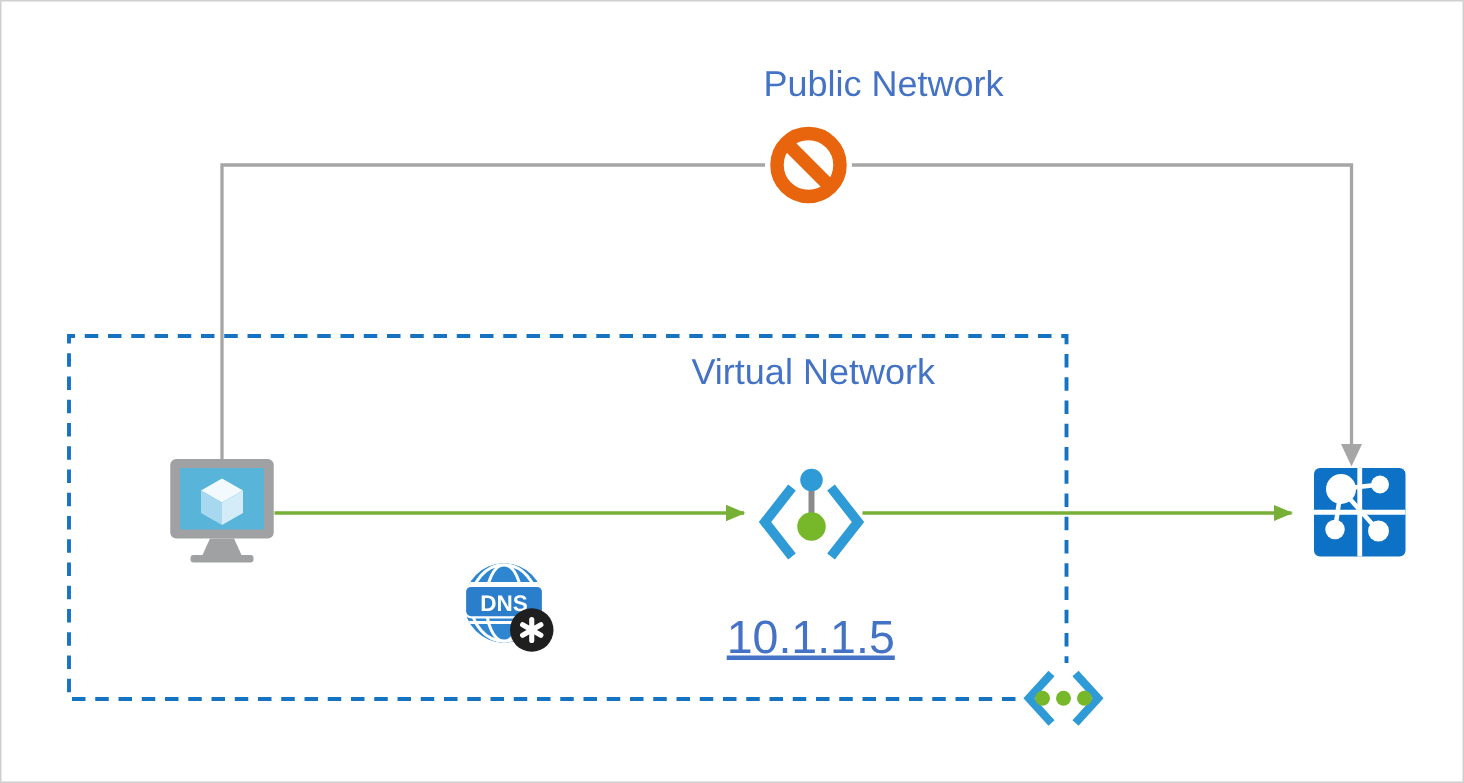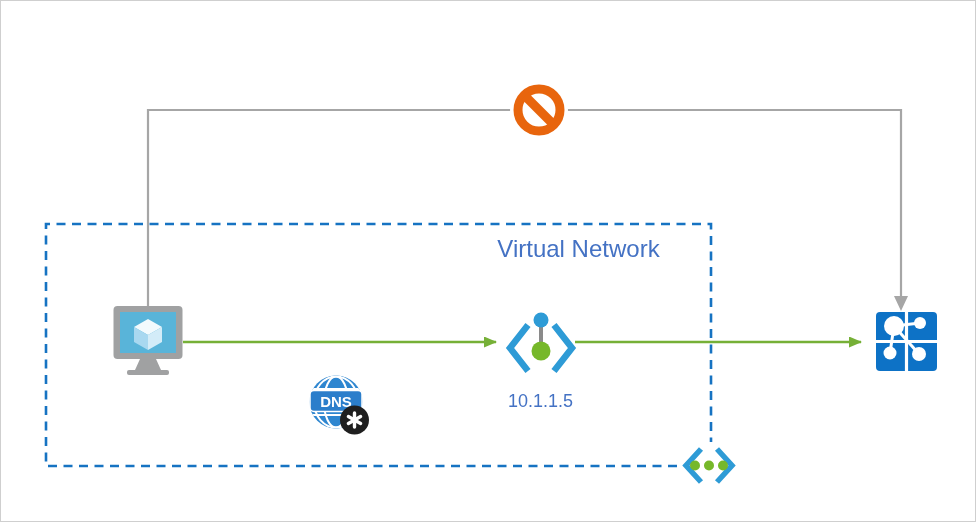--- a/index.html
+++ b/index.html
@@ -15,21 +15,21 @@
   .diagram-svg{position:absolute;left:0;top:0;width:976px;height:522px;}
   .lbl{
     position:absolute;
     color:#4472C4;
     font-size:24px;
     font-weight:400;
     white-space:nowrap;
     line-height:1.1;
   }
   .lbl-center{text-align:center;}
-  .lbl-right{text-align:center;}
+  .lbl-right{text-align:left;}
 </style>
 </head>
 <body>
 
 <div class="canvas">
 
   <svg class="diagram-svg" viewBox="0 0 976 522">
     <defs>
       <marker id="arrow-green" markerUnits="userSpaceOnUse" markerWidth="14" markerHeight="12" refX="12" refY="5.5" orient="auto">
         <path d="M0,0 L13,5.5 L0,11 Z" fill="#76B037"></path>
@@ -110,19 +110,20 @@
 
     <g>
       <polyline points="700,448 685,464.5 700,481" fill="none" stroke="#2E9BD6" stroke-width="5.5"></polyline>
       <polyline points="716,448 731,464.5 716,481" fill="none" stroke="#2E9BD6" stroke-width="5.5"></polyline>
       <circle cx="694" cy="464.5" r="5" fill="#76B82A"></circle>
       <circle cx="708" cy="464.5" r="5" fill="#76B82A"></circle>
       <circle cx="722" cy="464.5" r="5" fill="#76B82A"></circle>
     </g>
   </svg>
 
+  <div class="lbl lbl-center" style="left:468px;top:43px;width:240px;">Public Network</div>
 
   <div class="lbl lbl-right" style="left:460px;top:235px;width:235px;">Virtual Network</div>
 
 
-  <div class="lbl lbl-center" style="left:482px;top:391px;width:115px;font-size:18px;">10.1.1.5</div>
+  <div class="lbl lbl-center" style="left:482px;top:407px;width:115px;font-size:31px;text-decoration:underline;">10.1.1.5</div>
 
 </div>
 
 </body></html>

